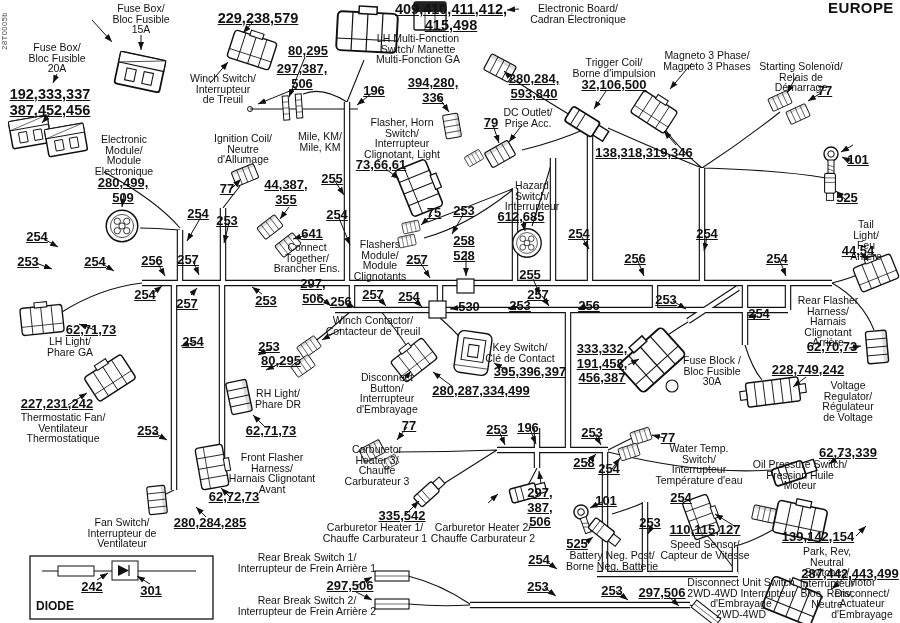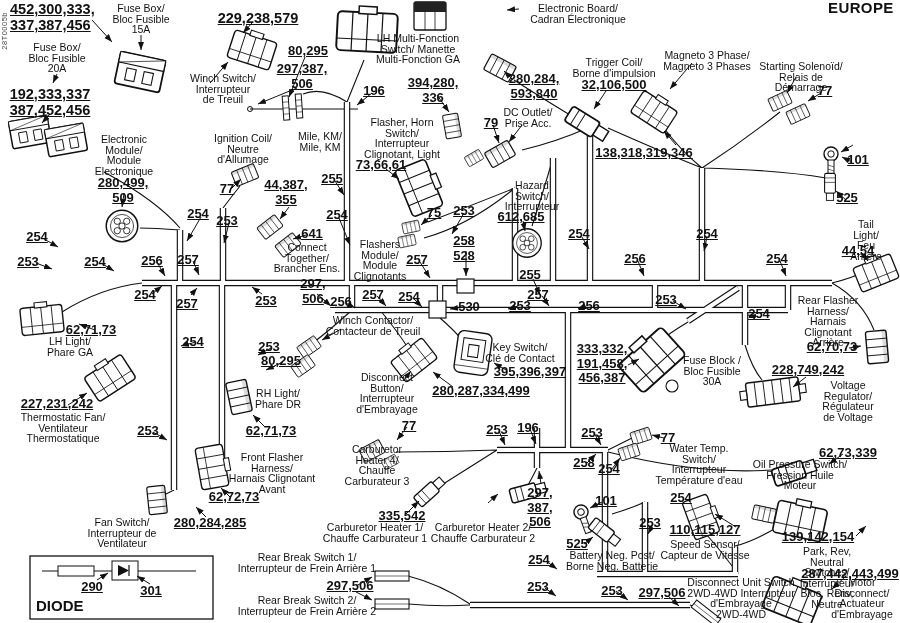--- a/index.html
+++ b/index.html
@@ -5,21 +5,21 @@
   html,body{margin:0;padding:0;background:#888;}
   .stage{position:relative;width:900px;height:623px;background:#fff;overflow:hidden;
          font-family:"Liberation Sans",sans-serif;color:#111;}
   .stage>svg{position:absolute;left:0;top:0;}
   .lbl{position:absolute;text-align:center;transform:translateX(-50%);
        white-space:pre-line;font-size:10.5px;line-height:10.5px;}
   .num{font-size:13px;font-weight:700;line-height:14.5px;
        text-decoration:underline;text-underline-offset:1px;}
   .numlg{font-size:14.5px;line-height:16px;}
   .la{transform:none;text-align:left;}
-  .big{font-size:15px;font-weight:700;text-decoration:none;line-height:16px;}
+  .big{font-size:12px;font-weight:700;text-decoration:none;line-height:16px;}
   .title{font-size:15px;font-weight:800;letter-spacing:.4px;text-decoration:none;}
   .vcode{position:absolute;left:0px;top:12px;writing-mode:vertical-rl;
          transform:rotate(180deg);font-size:7.5px;color:#444;letter-spacing:.5px;}
 </style>
 </head>
 <body>
 
 <div class="stage">
 
 <svg width="900" height="623" viewBox="0 0 900 623">
@@ -387,38 +387,38 @@
     <line x1="506" y1="370" x2="494" y2="363" marker-end="url(#ah)"></line>
     <line x1="453" y1="387" x2="433" y2="372" marker-end="url(#ah)"></line>
     <line x1="341" y1="329" x2="322" y2="340" marker-end="url(#ah)"></line>
     <line x1="403" y1="381" x2="411" y2="371" marker-end="url(#ah)"></line>
   </g>
 </svg>
 
 <div class="lbl title la" style="left:828px;top:3px">EUROPE</div>
 <div class="vcode">28T0005b</div>
 
-<div class="lbl num numlg la" style="left:10px;top:1px">452,300,333,
-337,387,456</div>
 <div class="lbl" style="left:141px;top:3px">Fuse Box/
 Bloc Fusible
 15A</div>
 <div class="lbl num numlg" style="left:258px;top:10px">229,238,579</div>
 <div class="lbl" style="left:57px;top:42px">Fuse Box/
 Bloc Fusible
 20A</div>
 <div class="lbl num numlg" style="left:50px;top:86px">192,333,337
 387,452,456</div>
 <div class="lbl" style="left:223px;top:73px">Winch Switch/
 Interrupteur
 de Treuil</div>
 <div class="lbl num" style="left:308px;top:44px">80,295</div>
 <div class="lbl num" style="left:302px;top:62px">297,387,
 506</div>
 <div class="lbl num" style="left:374px;top:84px">196</div>
+<div class="lbl num numlg" style="left:451px;top:1px">409,410,411,412,
+415,498</div>
 <div class="lbl" style="left:578px;top:3px">Electronic Board/
 Cadran Électronique</div>
 <div class="lbl" style="left:418px;top:33px">LH Multi-Fonction
 Switch/ Manette
 Multi-Fonction GA</div>
 <div class="lbl num" style="left:433px;top:76px">394,280,
 336</div>
 <div class="lbl num" style="left:534px;top:72px">280,284,
 593,840</div>
 <div class="lbl" style="left:528px;top:107px">DC Outlet/
@@ -496,21 +496,21 @@
 <div class="lbl" style="left:520px;top:342px">Key Switch/
 Clé de Contact</div>
 <div class="lbl num" style="left:530px;top:365px">395,396,397</div>
 <div class="lbl num" style="left:602px;top:342px">333,332,
 191,458,
 456,387</div>
 <div class="lbl" style="left:712px;top:355px">Fuse Block /
 Bloc Fusible
 30A</div>
 <div class="lbl" style="left:377px;top:444px">Carburetor
-Heater 4/
+Heater 3/
 Chauffe
 Carburateur 3</div>
 <div class="lbl num" style="left:402px;top:509px">335,542</div>
 <div class="lbl" style="left:375px;top:522px">Carburetor Heater 1/
 Chauffe Carburateur 1</div>
 <div class="lbl" style="left:483px;top:522px">Carburetor Heater 2/
 Chauffe Carburateur 2</div>
 <div class="lbl num" style="left:540px;top:486px">297,
 387,
 506</div>
@@ -552,21 +552,21 @@
 2WD-4WD Interrupteur
 d'Embrayage
 2WD-4WD</div>
 <div class="lbl num" style="left:662px;top:586px">297,506</div>
 <div class="lbl" style="left:307px;top:552px">Rear Break Switch 1/
 Interrupteur de Frein Arrière 1</div>
 <div class="lbl num" style="left:350px;top:579px">297,506</div>
 <div class="lbl" style="left:307px;top:595px">Rear Break Switch 2/
 Interrupteur de Frein Arrière 2</div>
 
-<div class="lbl num" style="left:92px;top:580px">290</div>
+<div class="lbl num" style="left:92px;top:580px">242</div>
 <div class="lbl num" style="left:151px;top:584px">301</div>
 <div class="lbl big la" style="left:36px;top:598px">DIODE</div>
 
 <div class="lbl num" style="left:37px;top:230px">254</div>
 <div class="lbl num" style="left:28px;top:255px">253</div>
 <div class="lbl num" style="left:95px;top:255px">254</div>
 <div class="lbl num" style="left:152px;top:254px">256</div>
 <div class="lbl num" style="left:188px;top:253px">257</div>
 <div class="lbl num" style="left:198px;top:207px">254</div>
 <div class="lbl num" style="left:227px;top:214px">253</div>

